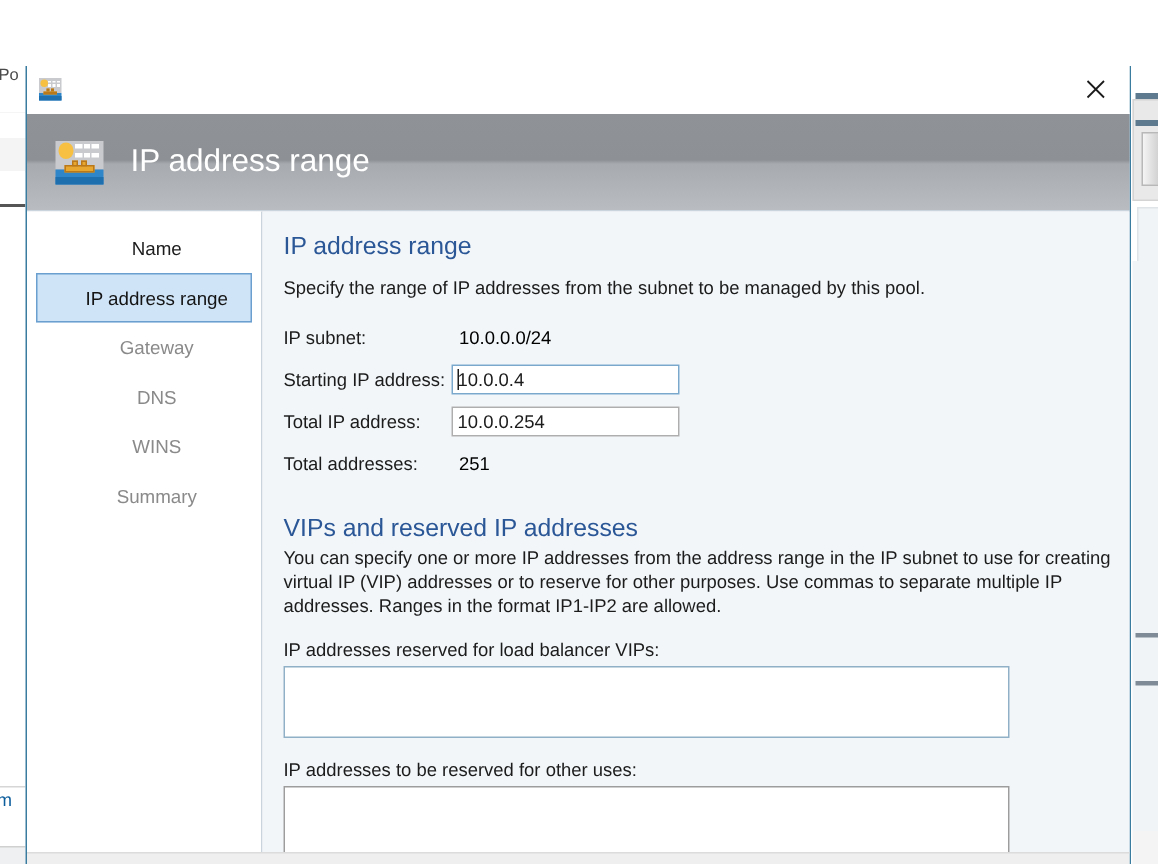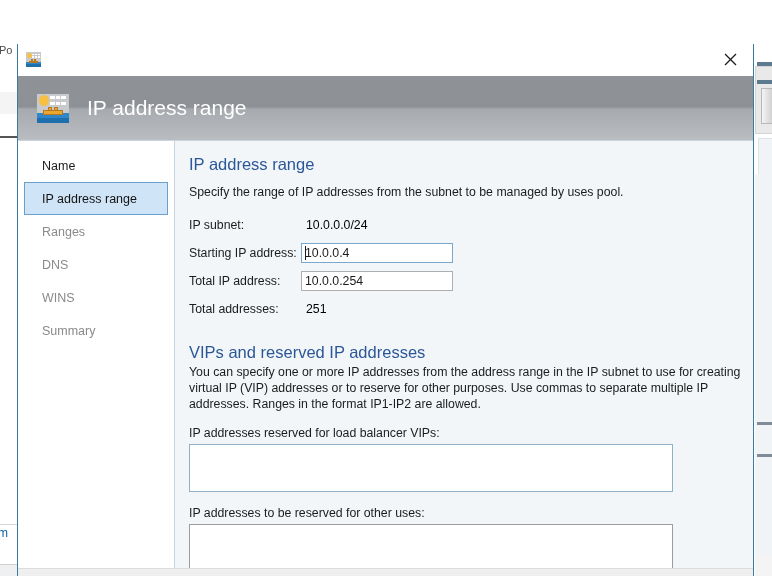--- a/index.html
+++ b/index.html
@@ -154,20 +154,21 @@
     height: 33px;
     display: flex;
     align-items: center;
     padding-left: 17px;
     font-size: 12.5px;
     color: #8a8a8a;
     margin: 0 6px;
     box-sizing: border-box;
     border: 1px solid transparent;
     cursor: default;
+    justify-content: center;
   }
   .nav-item.done { color: #1c1c1c; }
   .nav-item.active {
     background: #cfe4f7;
     border: 1px solid #6b9fd0;
     color: #141414;
   }
 
   .content {
     flex: 1 1 auto;
@@ -387,37 +388,37 @@
     <div class="body-area">
 
       <div class="sidebar">
         <div class="nav-item done">
           <span>Name</span>
         </div>
         <div class="nav-item active">
           <span>IP address range</span>
         </div>
         <div class="nav-item">
-          <span>Ranges</span>
+          <span>Gateway</span>
         </div>
         <div class="nav-item">
           <span>DNS</span>
         </div>
         <div class="nav-item">
           <span>WINS</span>
         </div>
         <div class="nav-item">
           <span>Summary</span>
         </div>
       </div>
 
       <div class="content">
 
         <h2 class="sect-title">IP address range</h2>
-        <p class="para">Specify the range of IP addresses from the subnet to be managed by uses pool.</p>
+        <p class="para">Specify the range of IP addresses from the subnet to be managed by this pool.</p>
 
         <div class="form-grid">
           <div class="f-label">IP subnet:</div>
           <div class="f-static">10.0.0.0/24</div>
 
           <div class="f-label">Starting IP address:</div>
           <div class="input-wrap">
             <input class="f-input focused" type="text" value="10.0.0.4" style="">
             <span class="caret"></span>
           </div>

